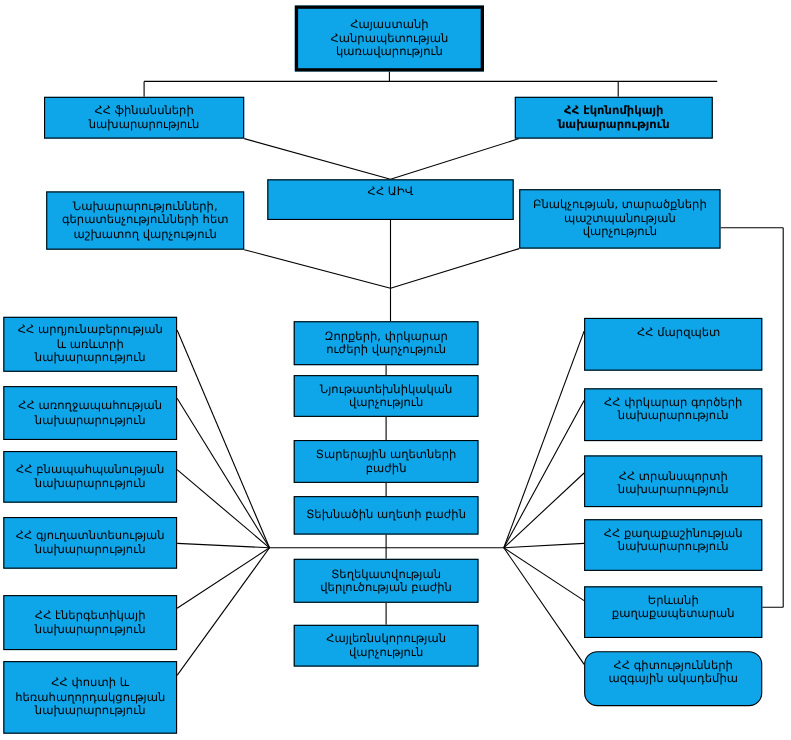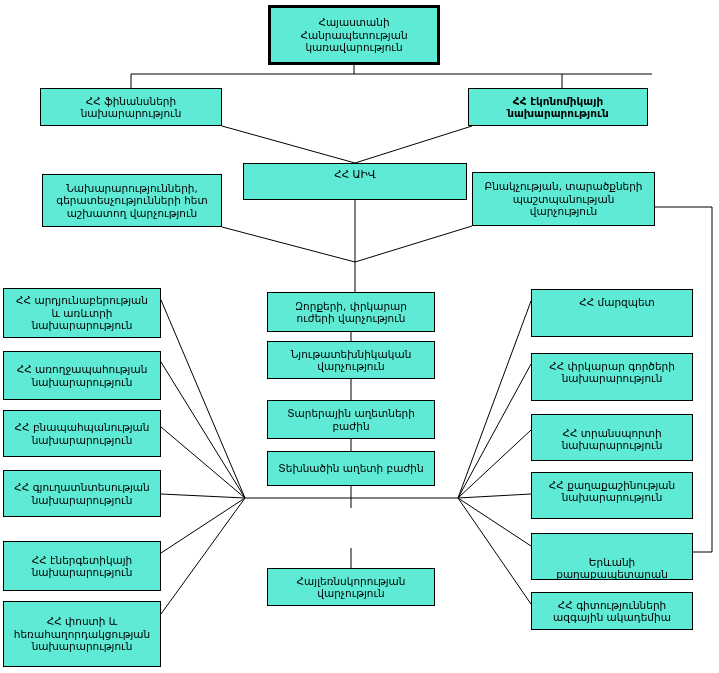--- a/index.html
+++ b/index.html
@@ -20,21 +20,21 @@
     left: 0;
     top: 0;
     width: 719px;
     height: 673px;
     pointer-events: none;
   }
   .node {
     position: absolute;
     box-sizing: border-box;
     border: 1px solid #000000;
-    background: #5eead4;
+    background: #0ea5e9;
     display: flex;
     align-items: center;
     justify-content: center;
     text-align: center;
     line-height: 1.18;
     color: #000000;
     font-size: 10.5px;
     padding: 2px 4px;
   }
   .node.root {
@@ -131,20 +131,24 @@
 
   <div class="node" style="left:267px;top:400px;width:168px;height:39px;">
     <span class="label">Տարերային աղետների
 բաժին</span>
   </div>
 
   <div class="node" style="left:267px;top:451px;width:168px;height:35px;">
     <span class="label">Տեխնածին աղետի բաժին</span>
   </div>
 
+  <div class="node" style="left:267px;top:508px;width:168px;height:40px;">
+    <span class="label">Տեղեկատվության
+վերլուծության բաժին</span>
+  </div>
 
   <div class="node" style="left:267px;top:568px;width:168px;height:38px;">
     <span class="label">Հայլեռնսկորության
 վարչություն</span>
   </div>
 
   <div class="node" style="left:3px;top:288px;width:158px;height:50px;">
     <span class="label">ՀՀ արդյունաբերության
 և առևտրի
 նախարարություն</span>
@@ -188,23 +192,23 @@
   <div class="node" style="left:531px;top:414px;width:162px;height:47px;align-items:flex-start;padding-top:12px;">
     <span class="label">ՀՀ տրանսպորտի
 նախարարություն</span>
   </div>
 
   <div class="node" style="left:531px;top:472px;width:162px;height:47px;align-items:flex-start;padding-top:6px;">
     <span class="label">ՀՀ քաղաքաշինության
 նախարարություն</span>
   </div>
 
-  <div class="node" style="left:531px;top:533px;width:162px;height:47px;align-items:flex-start;padding-top:22px;">
+  <div class="node" style="left:531px;top:533px;width:162px;height:47px;align-items:flex-start;padding-top:6px;">
     <span class="label">Երևանի
 քաղաքապետարան</span>
   </div>
 
-  <div class="node" style="left:531px;top:592px;width:162px;height:38px;align-items:flex-start;padding-top:6px;">
+  <div class="node" style="left:531px;top:592px;width:162px;height:50px;align-items:flex-start;padding-top:6px;border-radius:12px;">
     <span class="label">ՀՀ գիտությունների
 ազգային ակադեմիա</span>
   </div>
 
 </div>
 
 </body></html>

